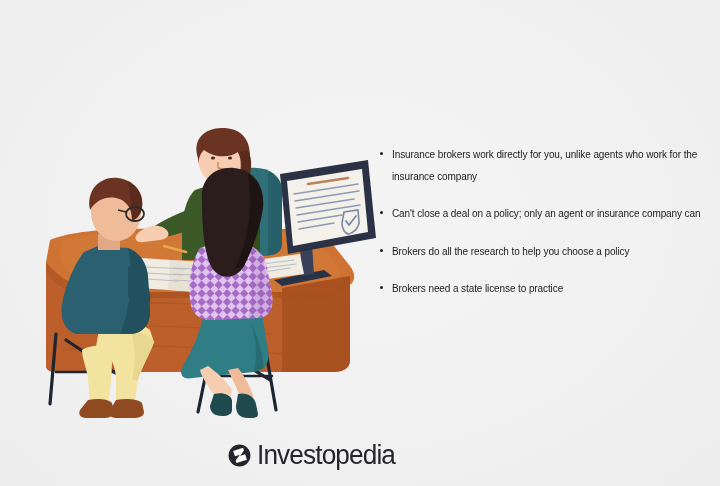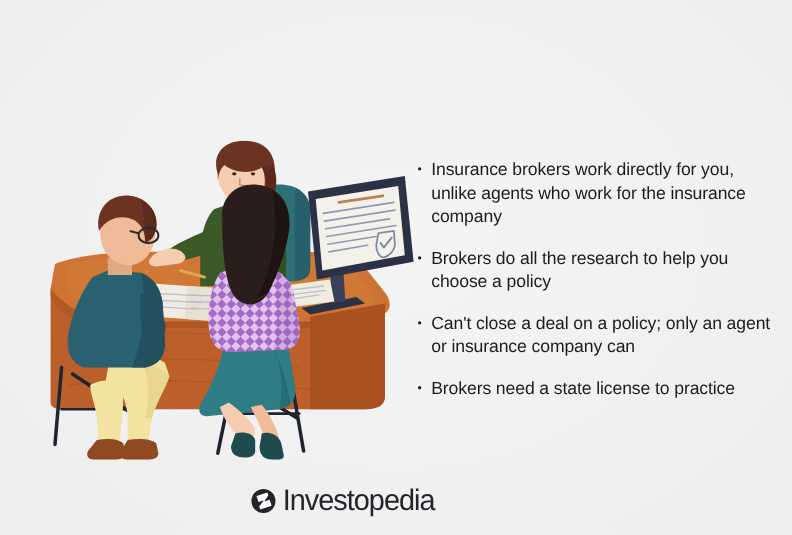--- a/index.html
+++ b/index.html
@@ -46,21 +46,21 @@
   #bullets {
     position: absolute;
     left: 380px;
     top: 144px;
     width: 330px;
   }
   .bullet-item {
     position: relative;
     padding-left: 12px;
     margin-bottom: 16px;
-    font-size: 16px;
+    font-size: 10px;
     line-height: 21.5px;
     color: #1c1c1c;
     letter-spacing: -0.1px;
   }
   .bullet-item:last-child { margin-bottom: 16px; }
   .bullet-dot {
     position: absolute;
     left: 0;
     top: 8px;
     width: 3.4px;
@@ -311,25 +311,25 @@
     </svg>
   </div>
 
   <ul id="bullets" style="list-style:none;margin:0;padding:0;">
     <li class="bullet-item">
       <span class="bullet-dot"></span>
       <span>Insurance brokers work directly for you, unlike agents who work for the insurance company</span>
     </li>
     <li class="bullet-item">
       <span class="bullet-dot"></span>
-      <span>Brokers do all the research to help you choose a policy</span>
+      <span>Can't close a deal on a policy; only an agent or insurance company can</span>
     </li>
     <li class="bullet-item">
       <span class="bullet-dot"></span>
-      <span>Can't close a deal on a policy; only an agent or insurance company can</span>
+      <span>Brokers do all the research to help you choose a policy</span>
     </li>
     <li class="bullet-item">
       <span class="bullet-dot"></span>
       <span>Brokers need a state license to practice</span>
     </li>
   </ul>
 
   <div id="logo">
     <svg id="logo-mark" viewBox="0 0 40 40">
       <circle cx="20" cy="20" r="19" fill="#26242b"></circle>

